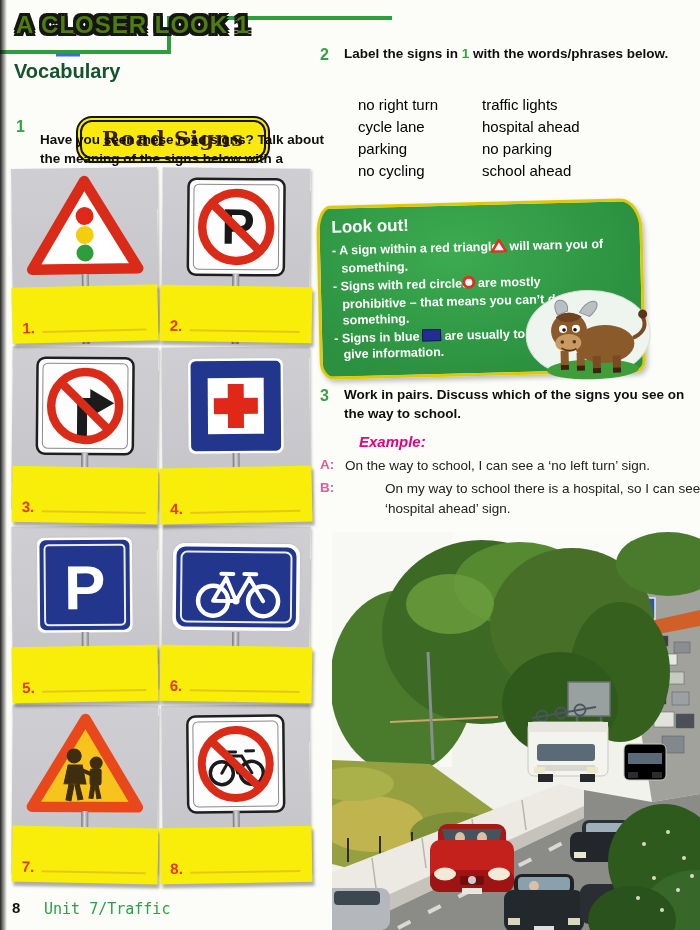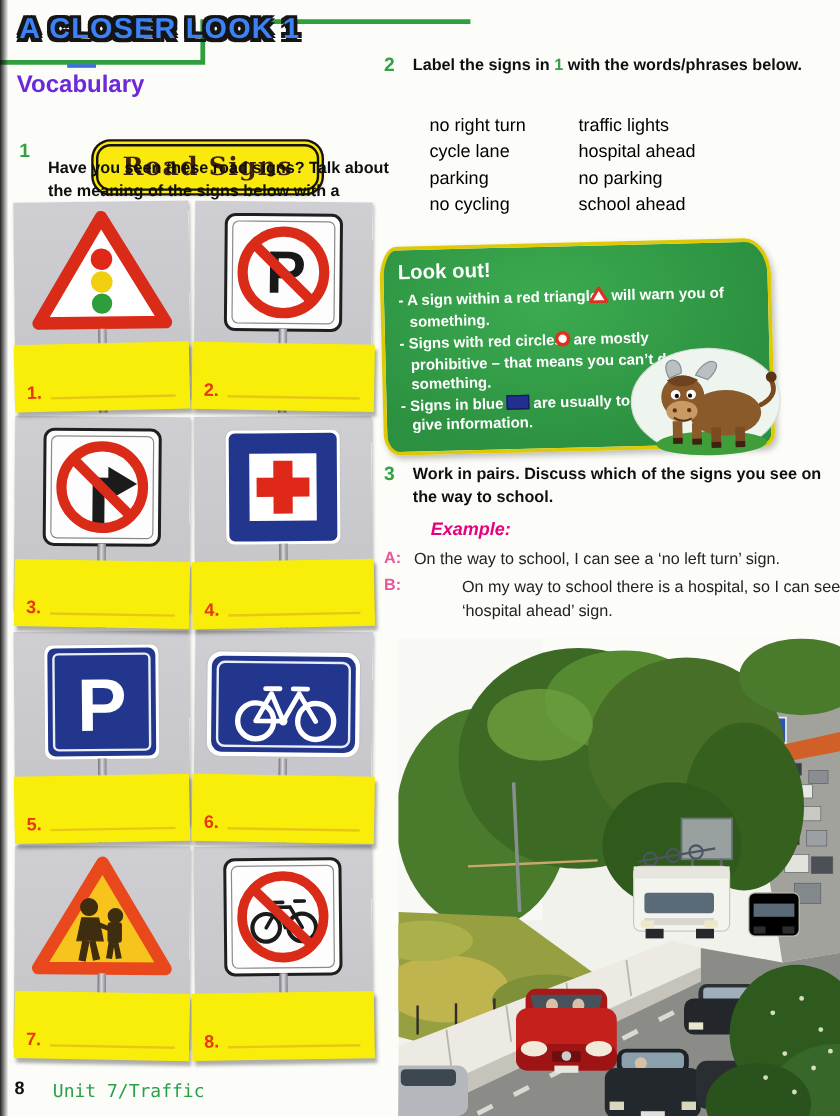--- a/index.html
+++ b/index.html
@@ -3,25 +3,25 @@
 <meta charset="utf-8">
 <style>
   html,body{margin:0;padding:0;background:#e9e9e9;}
   .page{position:relative;width:700px;height:930px;background:#fcfcf9;overflow:hidden;
         font-family:"Liberation Sans",sans-serif;}
   .scan-edge{position:absolute;left:0;top:0;width:7px;height:100%;
         background:linear-gradient(90deg,rgba(8,8,8,.88),rgba(8,8,8,0));z-index:60;}
 
   
   .banner{position:absolute;left:16px;top:11px;font-size:24px;font-weight:800;letter-spacing:1px;
-        color:#3b82f6;white-space:nowrap;z-index:5;
+        color:#4d7c0f;white-space:nowrap;z-index:5;
         text-shadow:-3px -3px 0 #151515,3px -3px 0 #151515,-3px 3px 0 #151515,3px 3px 0 #151515,
                     -3px 0 0 #151515,3px 0 0 #151515,0 -3px 0 #151515,0 3px 0 #151515;}
   .stepline{position:absolute;left:0;top:0;z-index:2;}
-  .vocab{position:absolute;left:14px;top:60px;font-size:20px;font-weight:800;color:#6d28d9;}
+  .vocab{position:absolute;left:14px;top:60px;font-size:20px;font-weight:800;color:#14532d;}
   .badge{position:absolute;left:80px;top:92px;padding:4px 20px 6px;background:#f9e90c;
         border:2px solid #17120c;border-radius:12px;
         box-shadow:0 0 0 2px #f9e90c,0 0 0 4px #17120c,2px 3px 4px rgba(0,0,0,.25);
         font-family:"DejaVu Serif",serif;font-weight:bold;font-size:21px;letter-spacing:1px;color:#40210a;margin-top:28px;}
 
   .exnum{position:absolute;font-size:16px;font-weight:800;color:#33a244;}
   .extext{position:absolute;font-size:13.5px;font-weight:700;color:#0f0f0f;line-height:1.38;}
   .greenref{color:#33a244;font-weight:800;}
 
   

